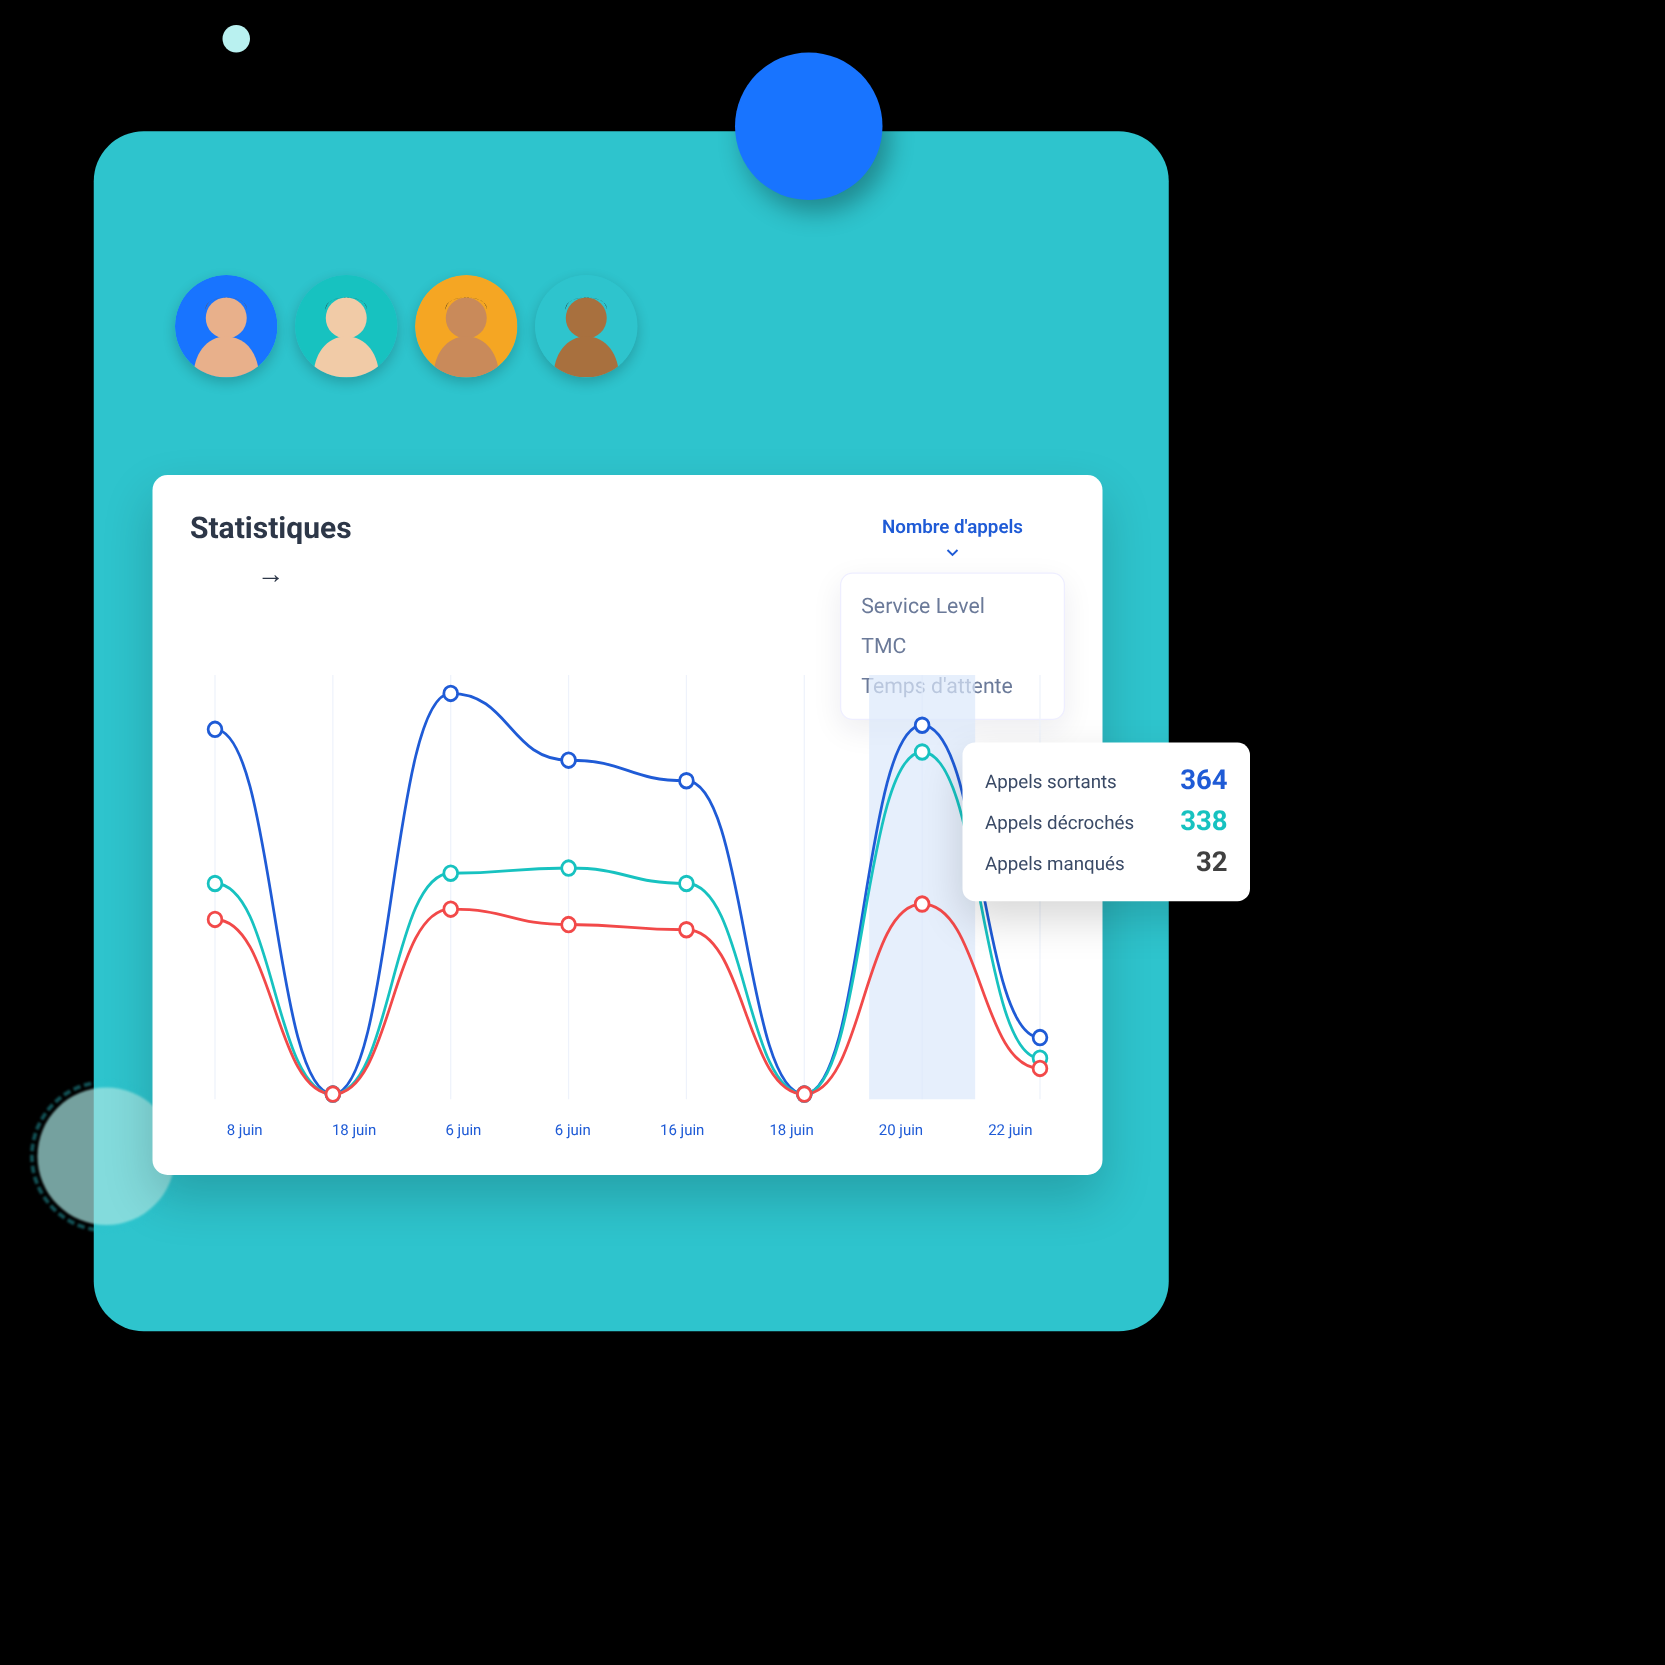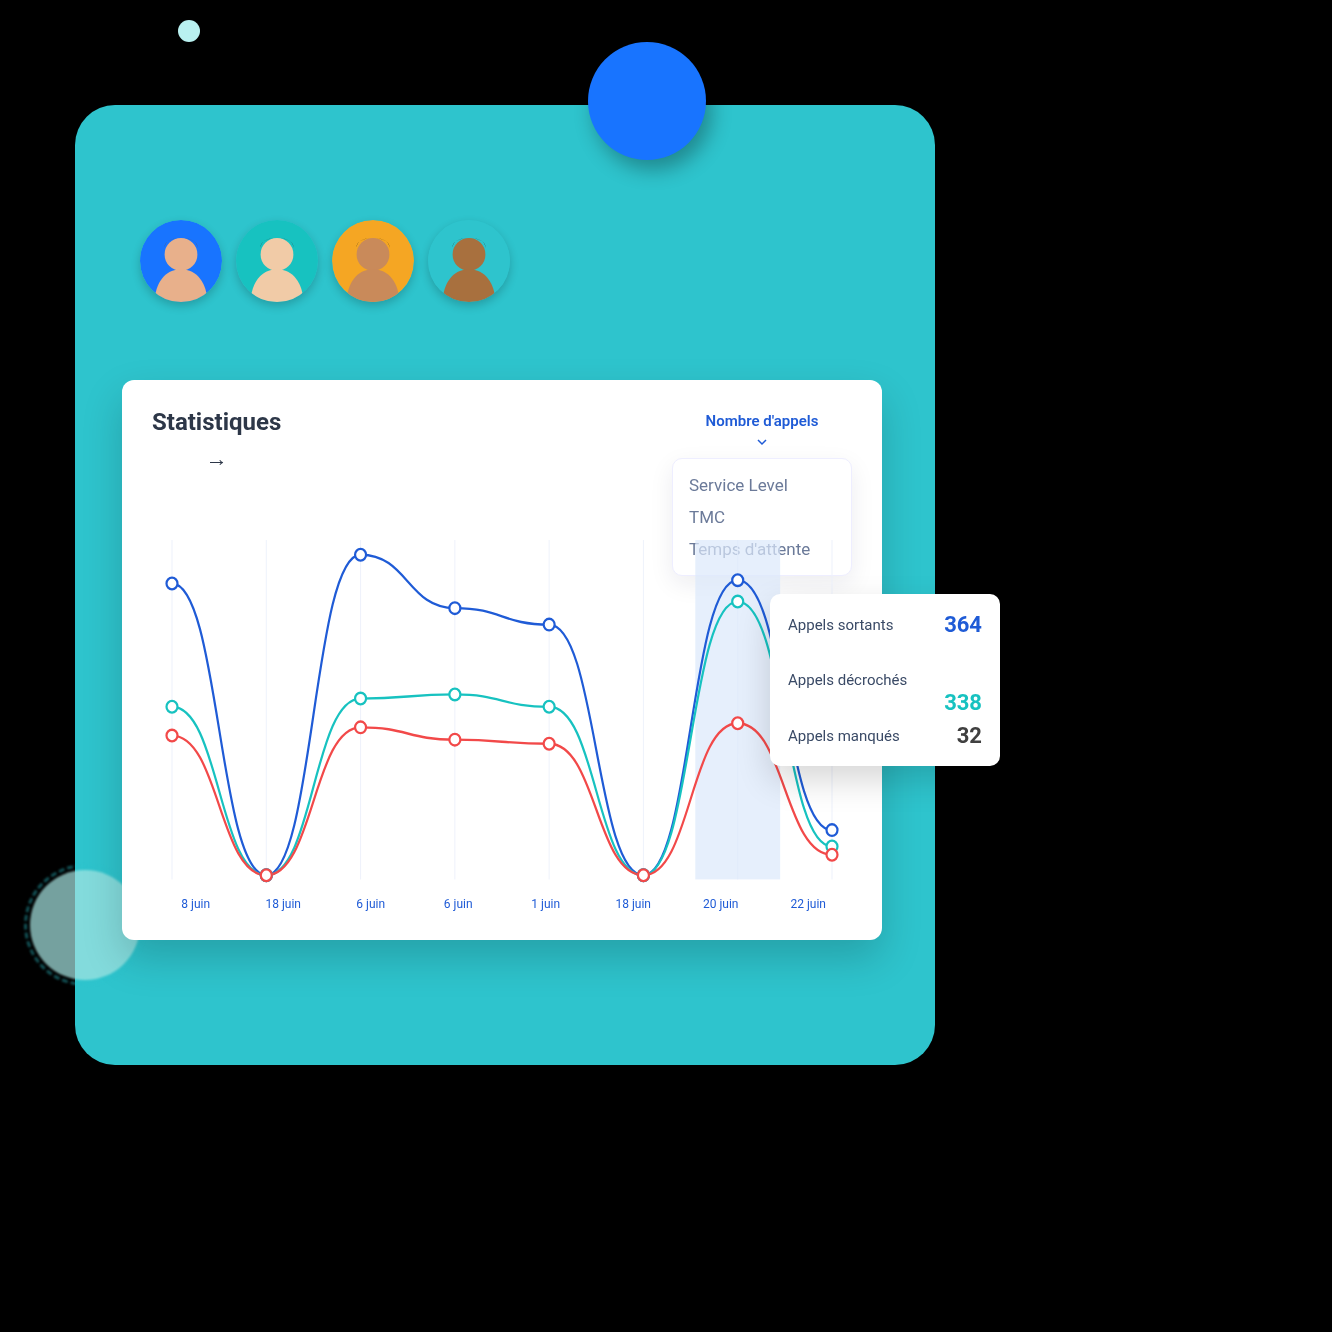--- a/index.html
+++ b/index.html
@@ -119,21 +119,21 @@
     box-shadow: 0 14px 34px rgba(0,0,0,.16);
     padding: 14px 18px;
   }
   .tt-row {
     display:flex; justify-content:space-between; align-items:center;
     font-size:15px; padding:4px 0;
   }
   .tt-row .lbl { color:#3a4a66; }
   .tt-row .val { font-weight:700; font-size:22px; }
   .c-blue { color:#1f5bd6; }
-  .c-teal { color:#17c2c0;margin-top:45px; }
+  .c-teal { color:#17c2c0; }
   .c-red  { color:#404040; }
 </style>
 </head>
 <body>
 
 <div class="teal-card"></div>
 <div class="dot-small"></div>
 <div class="dot-blue"></div>
 <div class="blob-left"></div>
 
@@ -232,21 +232,21 @@
         <circle cx="585.7142857142857" cy="172.75" r="5.5" fill="#fff" stroke="#f24949" stroke-width="2.2"></circle>
         <circle cx="680" cy="296.75" r="5.5" fill="#fff" stroke="#f24949" stroke-width="2.2"></circle>
       </svg>
   </div>
 
   <div class="xlabels" id="xlabels">
       <span>8 juin</span>
       <span>18 juin</span>
       <span>6 juin</span>
       <span>6 juin</span>
-      <span>1 juin</span>
+      <span>16 juin</span>
       <span>18 juin</span>
       <span>20 juin</span>
       <span>22 juin</span>
     </div>
 </div>
 
 <div class="tooltip" id="tooltip">
     <div class="tt-row">
       <span class="lbl">Appels sortants</span>
       <span class="val c-blue">364</span>

